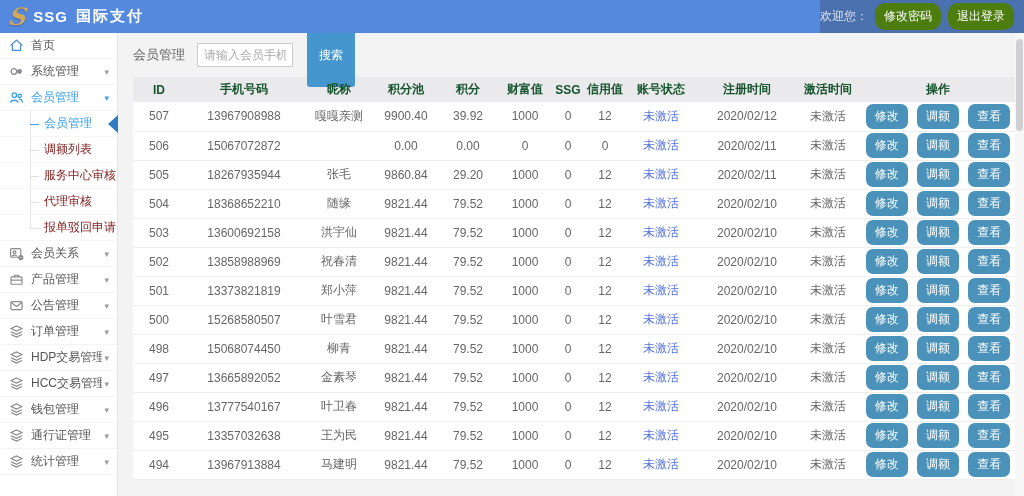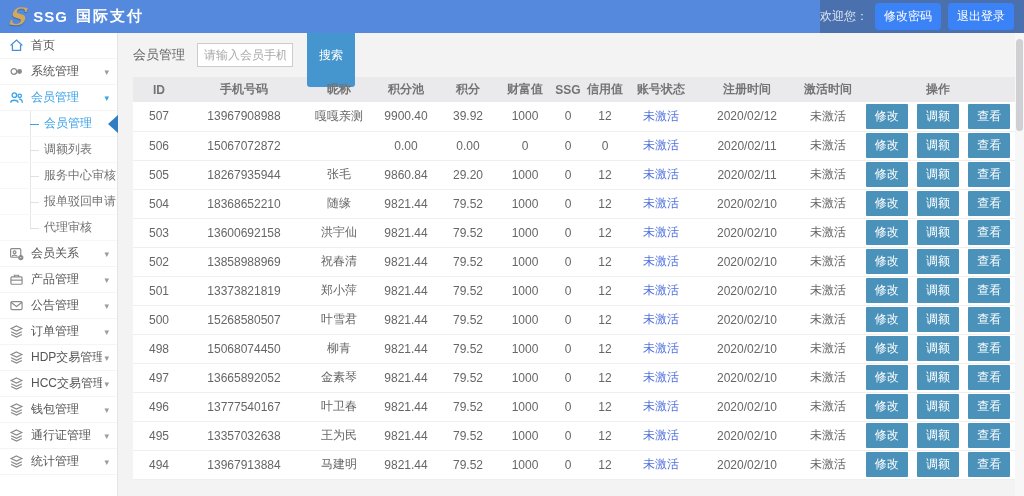--- a/index.html
+++ b/index.html
@@ -8,50 +8,50 @@
   .app { position:relative; width:1024px; height:496px; overflow:hidden; background:#f3f3f4; }
 
   
   .topbar { position:absolute; top:0; left:0; width:1024px; height:33px; background:#5489dd; z-index:30; }
   .topbar-left { display:flex; align-items:center; height:33px; padding-left:10px; }
   .logo-s { font-family:"DejaVu Serif",serif; font-style:italic; font-weight:bold; font-size:24px; color:#d2a95c; line-height:1; margin-right:6px; text-shadow:0 1px 1px rgba(0,0,0,.25); transform:skewX(-8deg); }
   .brand-ssg { color:#fff; font-weight:bold; font-size:15px; letter-spacing:1px; margin-right:8px; }
   .brand-cn { color:#fff; font-weight:bold; font-size:15px; letter-spacing:2px; }
   .topbar-right { position:absolute; right:0; top:0; height:33px; width:204px; background:#4a70ad; display:flex; align-items:center; justify-content:flex-start; padding-right:10px; gap:7px; }
   .welcome { color:#dce5f5; font-size:12px; }
-  .topbtn { background:#3b82f6; color:#fff; font-size:12px; border:none; padding:5px 9px; border-radius:4px; cursor:pointer; font-family:inherit; }
+  .topbtn { background:#4d7c0f; color:#fff; font-size:12px; border:none; padding:5px 9px; border-radius:10px; cursor:pointer; font-family:inherit; }
 
   
   .sidebar { position:absolute; top:33px; left:0; width:118px; bottom:0; background:#fff; border-right:1px solid #e4e4e6; z-index:20; }
   .nav-item { display:flex; align-items:center; height:26px; padding:0 8px 0 9px; border-bottom:1px solid #f4f4f5; color:#555; font-size:12px; cursor:pointer; position:relative; }
   .nav-item .ico { width:15px; height:15px; margin-right:7px; flex:0 0 15px; color:#8a8a8e; display:inline-flex; }
   .nav-item .lbl { flex:1; white-space:nowrap; overflow:hidden; }
   .nav-item .chev { color:#9a9aa0; font-size:9px; margin-left:2px; }
   .nav-item.blue, .nav-item.blue .ico, .nav-item.blue .chev { color:#3aa1e8; }
   .submenu { position:relative; }
   .submenu::before { content:""; position:absolute; left:30px; top:0; bottom:13px; width:1px; background:#e6e6ea; }
-  .subitem { position:relative; display:flex; align-items:center; height:26px; padding-left:44px; font-size:12px; color:#737373; border-bottom:1px solid #f7f7f8; cursor:pointer; }
+  .subitem { position:relative; display:flex; align-items:center; height:26px; padding-left:44px; font-size:12px; color:#7f1d1d; border-bottom:1px solid #f7f7f8; cursor:pointer; }
   .subitem::before { content:""; position:absolute; left:30px; top:13px; width:9px; height:1px; background:#e0e0e4; }
   .subitem.active { color:#3aa1e8; }
   .subitem.active::before { background:#3aa1e8; }
   .subitem.active .tri { position:absolute; right:-1px; top:50%; margin-top:-9px; width:0; height:0; border-right:10px solid #2f7dc2; border-top:9px solid transparent; border-bottom:9px solid transparent; }
 
   
   .main { position:absolute; left:119px; top:33px; right:0; bottom:0; background:#f3f3f4; padding:9px 8px 0 14px; }
   .toolbar { display:flex; align-items:center; height:26px; margin-bottom:9px; }
   .toolbar .t-label { font-size:13px; color:#666; margin-right:12px; }
   .toolbar input { width:96px; height:24px; border:1px solid #ccc; background:#fff; font-size:12px; padding:0 6px; color:#555; outline:none; font-family:inherit; }
   .toolbar input::placeholder { color:#aaa; }
   .search-btn { margin-left:14px; background:#4596cf; color:#fff; border:none; font-size:12px; padding:23px 12px; border-radius:3px; cursor:pointer; font-family:inherit; }
 
   table { border-collapse:collapse; table-layout:fixed; width:884px; background:#fff; font-size:12px; }
-  thead th { background:#eaeaec; color:#737373; font-weight:bold; height:25px; text-align:center; font-size:12px; }
+  thead th { background:#eaeaec; color:#14532d; font-weight:bold; height:25px; text-align:center; font-size:12px; }
   tbody td { height:29px; text-align:center; color:#666; border-bottom:1px solid #efeff2; background:#fff; }
   td.status { color:#5272e0; cursor:pointer; }
-  td.ops button { background:#4a92ba; color:#fff; border:none; font-size:12px; padding:4px 9px; border-radius:1px; margin:0 3px; cursor:pointer; font-family:inherit; }
+  td.ops button { background:#4a92ba; color:#fff; border:none; font-size:12px; padding:4px 9px; border-radius:7px; margin:0 3px; cursor:pointer; font-family:inherit; }
 
   
   .vscroll { position:absolute; right:0; top:33px; bottom:0; width:9px; background:#f7f7f8; z-index:40; }
   .vscroll .thumb { position:absolute; top:6px; left:1px; width:7px; height:92px; background:#cfcfd4; border-radius:4px; }
 </style>
 </head>
 <body>
 
 <div class="app">
 
@@ -108,24 +108,24 @@
         <span>会员管理</span>
         <span class="tri"></span>
       </div>
       <div class="subitem">
         <span>调额列表</span>
       </div>
       <div class="subitem">
         <span>服务中心审核</span>
       </div>
       <div class="subitem">
-        <span>报单驳回申请</span>
+        <span>代理审核</span>
       </div>
       <div class="subitem">
-        <span>代理审核</span>
+        <span>报单驳回申请</span>
       </div>
     </div>
 
     <div class="nav-item">
       <span class="ico">
         <svg viewBox="0 0 14 14" width="15" height="15" fill="none" stroke="currentColor" stroke-width="1.1">
             <rect x="1.5" y="2.5" width="9.5" height="8" rx="1"></rect>
             <circle cx="5.2" cy="5.8" r="1.3"></circle>
             <path d="M3 9.8 c0-1.8 4.4-1.8 4.4 0"></path>
             <circle cx="11" cy="10.8" r="1.9" fill="#fff"></circle>

